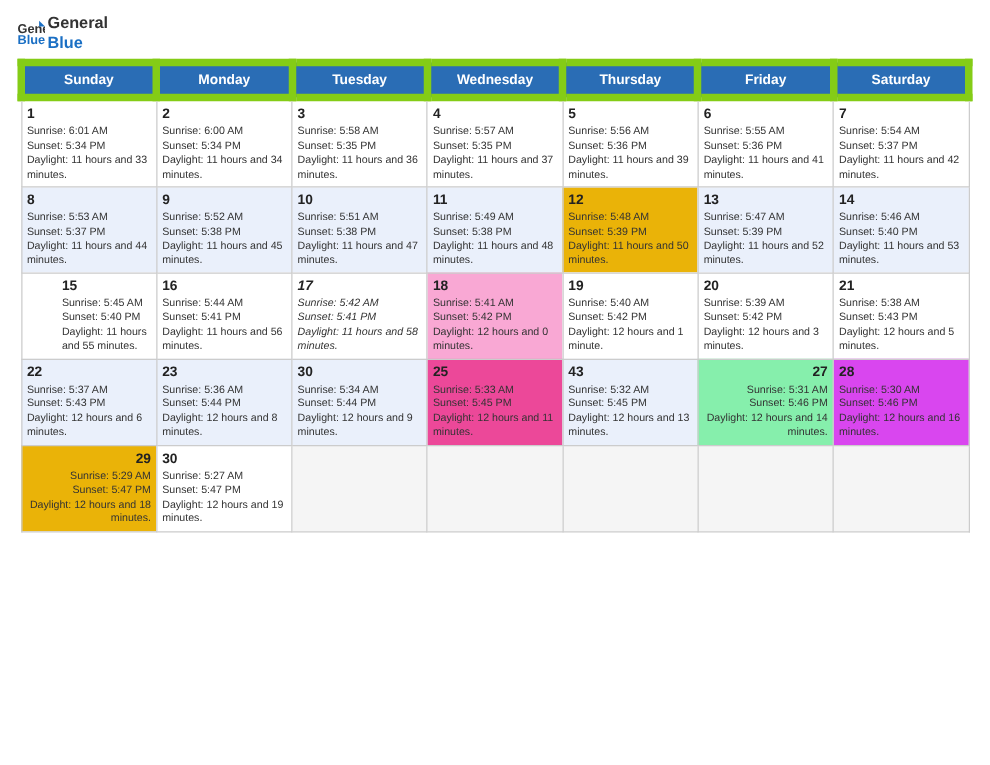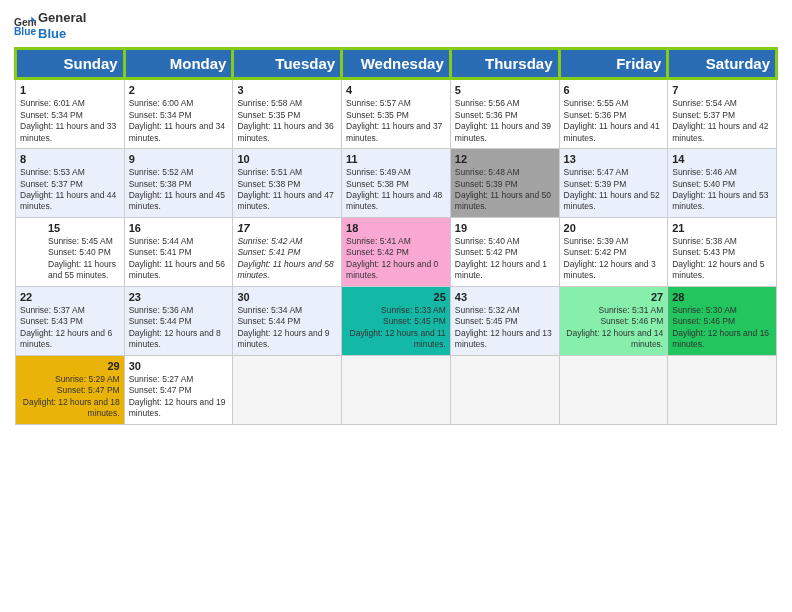--- a/index.html
+++ b/index.html
@@ -52,25 +52,25 @@
       color: #444;
     }
     .calendar {
       width: 100%;
       border-collapse: collapse;
       border: 1px solid #ccc;
     }
     .calendar th {
       background: #2a6db5;
       color: #fff;
-      font-size: 15px;
-      font-weight: bold;
-      text-align: right;
+      font-size: 11px;
+      font-weight: bold;
+      text-align: center;
       padding: 5px 5px;
-      border: 3px solid #84cc16;
+      border: 6px solid #84cc16;
     }
     .calendar td {
       vertical-align: top;
       border: 1px solid #ccc;
       padding: 4px 4px;
       width: 108px;
       min-height: 72px;
       font-size: 9px;
       color: #333;
       background: #fff;
@@ -173,21 +173,21 @@
         <span class="day-info">Sunrise: 5:52 AM<br>Sunset: 5:38 PM<br>Daylight: 11 hours and 45 minutes.</span>
       </td>
           <td style="background: rgb(234, 240, 251);">
         <span class="day-number">10</span>
         <span class="day-info">Sunrise: 5:51 AM<br>Sunset: 5:38 PM<br>Daylight: 11 hours and 47 minutes.</span>
       </td>
           <td style="background: rgb(234, 240, 251);">
         <span class="day-number">11</span>
         <span class="day-info">Sunrise: 5:49 AM<br>Sunset: 5:38 PM<br>Daylight: 11 hours and 48 minutes.</span>
       </td>
-          <td style="background: #a3a3a3;">
+          <td style="background: #eab308;">
         <span class="day-number">12</span>
         <span class="day-info">Sunrise: 5:48 AM<br>Sunset: 5:39 PM<br>Daylight: 11 hours and 50 minutes.</span>
       </td>
           <td style="background: rgb(234, 240, 251);">
         <span class="day-number">13</span>
         <span class="day-info">Sunrise: 5:47 AM<br>Sunset: 5:39 PM<br>Daylight: 11 hours and 52 minutes.</span>
       </td>
           <td style="background: rgb(234, 240, 251);">
         <span class="day-number">14</span>
         <span class="day-info">Sunrise: 5:46 AM<br>Sunset: 5:40 PM<br>Daylight: 11 hours and 53 minutes.</span>
@@ -229,33 +229,33 @@
         <span class="day-info">Sunrise: 5:37 AM<br>Sunset: 5:43 PM<br>Daylight: 12 hours and 6 minutes.</span>
       </td>
           <td style="background: rgb(234, 240, 251); margin-top: 27px;">
         <span class="day-number">23</span>
         <span class="day-info">Sunrise: 5:36 AM<br>Sunset: 5:44 PM<br>Daylight: 12 hours and 8 minutes.</span>
       </td>
           <td style="background: rgb(234, 240, 251);">
         <span class="day-number">30</span>
         <span class="day-info">Sunrise: 5:34 AM<br>Sunset: 5:44 PM<br>Daylight: 12 hours and 9 minutes.</span>
       </td>
-          <td style="background: #14b8a6; text-align: right;">
+          <td style="background: #ec4899;">
         <span class="day-number">25</span>
         <span class="day-info">Sunrise: 5:33 AM<br>Sunset: 5:45 PM<br>Daylight: 12 hours and 11 minutes.</span>
       </td>
           <td style="background: rgb(234, 240, 251);">
         <span class="day-number">43</span>
         <span class="day-info">Sunrise: 5:32 AM<br>Sunset: 5:45 PM<br>Daylight: 12 hours and 13 minutes.</span>
       </td>
           <td style="background: #86efac; text-align: right;">
         <span class="day-number">27</span>
         <span class="day-info">Sunrise: 5:31 AM<br>Sunset: 5:46 PM<br>Daylight: 12 hours and 14 minutes.</span>
       </td>
-          <td style="background: #22c55e;">
+          <td style="background: #d946ef;">
         <span class="day-number">28</span>
         <span class="day-info">Sunrise: 5:30 AM<br>Sunset: 5:46 PM<br>Daylight: 12 hours and 16 minutes.</span>
       </td>
         </tr>
         <tr>
           <td style="background: #eab308; text-align: right;">
         <span class="day-number">29</span>
         <span class="day-info">Sunrise: 5:29 AM<br>Sunset: 5:47 PM<br>Daylight: 12 hours and 18 minutes.</span>
       </td>
           <td style="background: rgb(255, 255, 255);">

